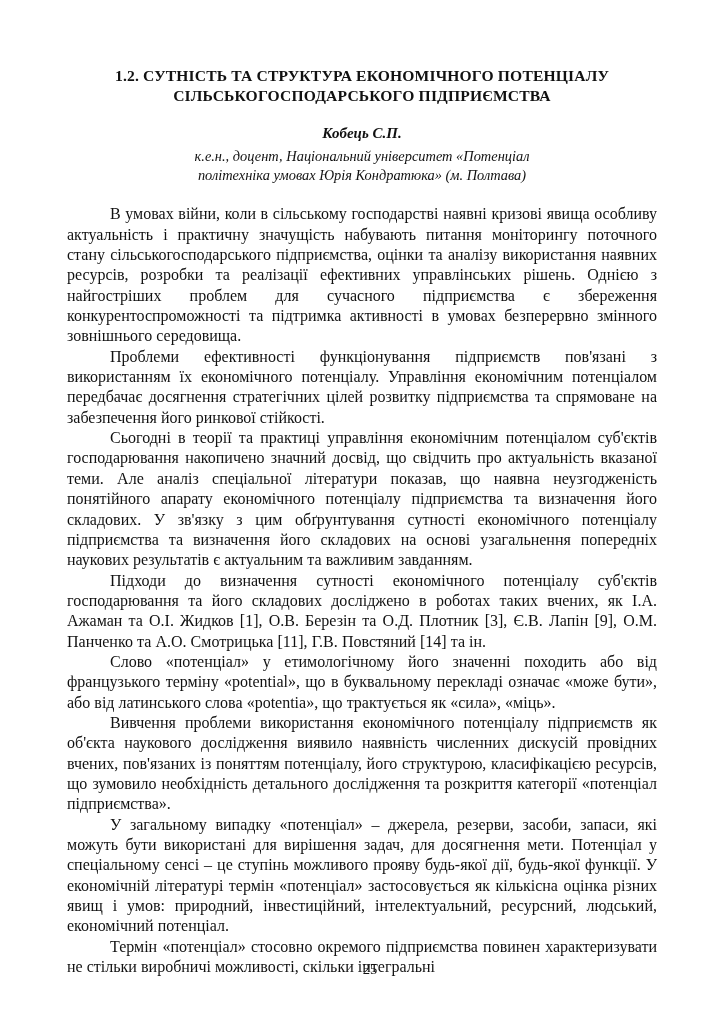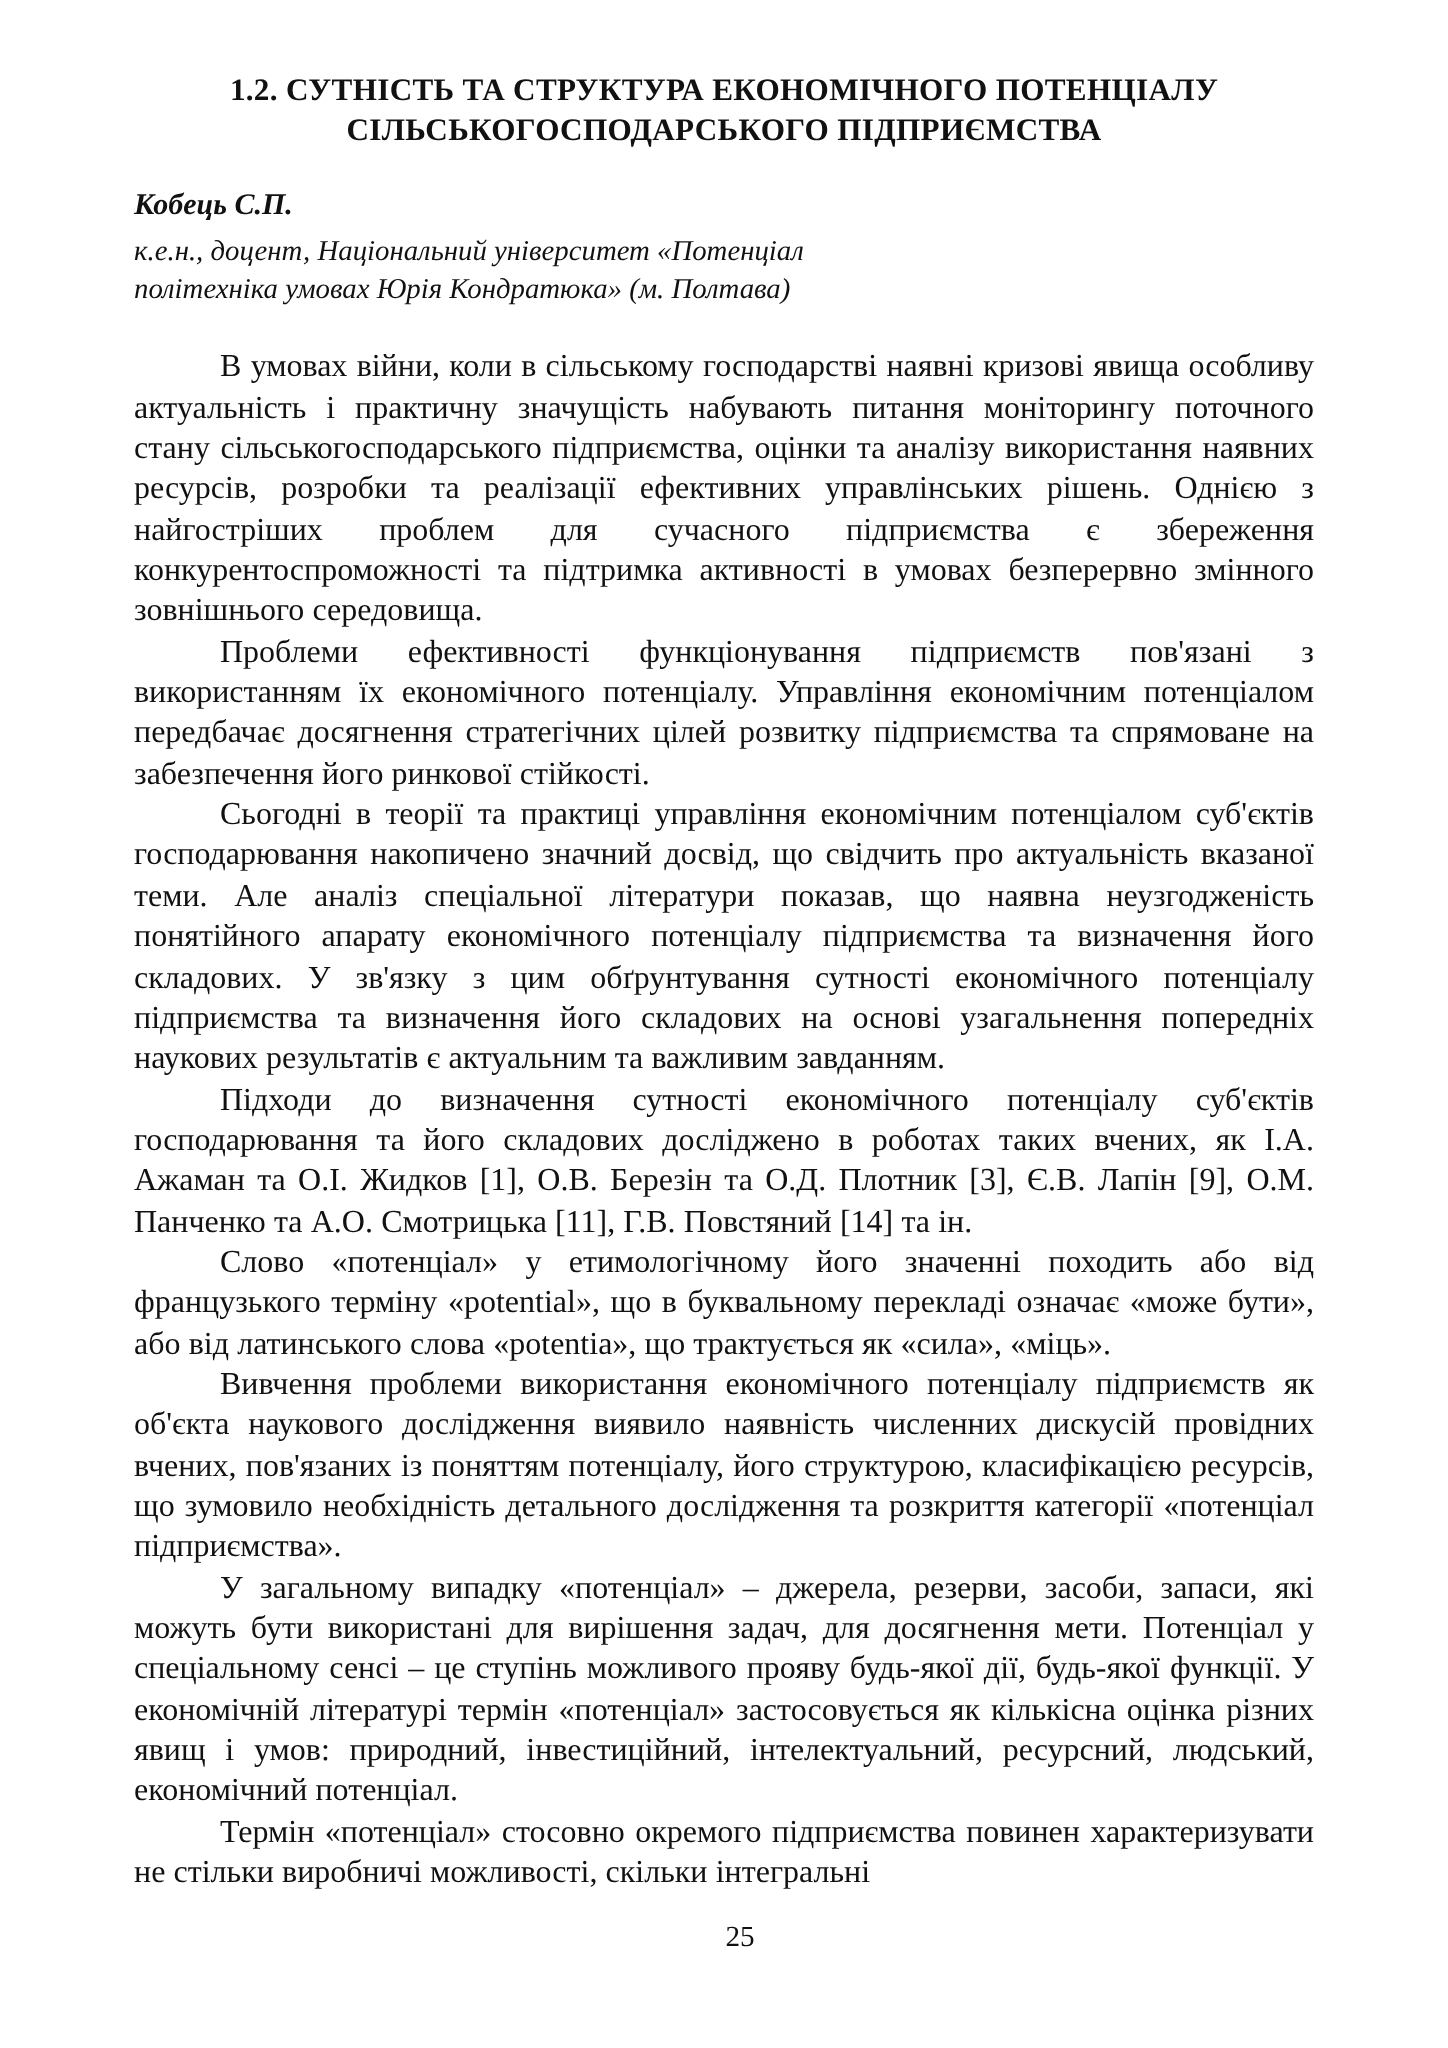--- a/index.html
+++ b/index.html
@@ -27,37 +27,37 @@
 
   .content {
     position: absolute;
     left: 67px;
     top: 0;
     width: 590px;
   }
 
   
   .title-block {
-    padding-top: 36px;
+    padding-top: 66px;
     text-align: center;
   }
   .doc-title {
     font-size: 15.6px;
     font-weight: bold;
     line-height: 1.30;
     letter-spacing: 0.15px;
     margin: 0;
     text-transform: uppercase;
   }
   .doc-title .tline {
     display: block;
   }
 
   .author-block {
-    text-align: left;
+    text-align: center;
     margin-top: 17px;
   }
   .author-name {
     font-size: 15px;
     font-weight: bold;
     font-style: italic;
     line-height: 1.30;
     margin: 0;
   }
   .affiliation {

